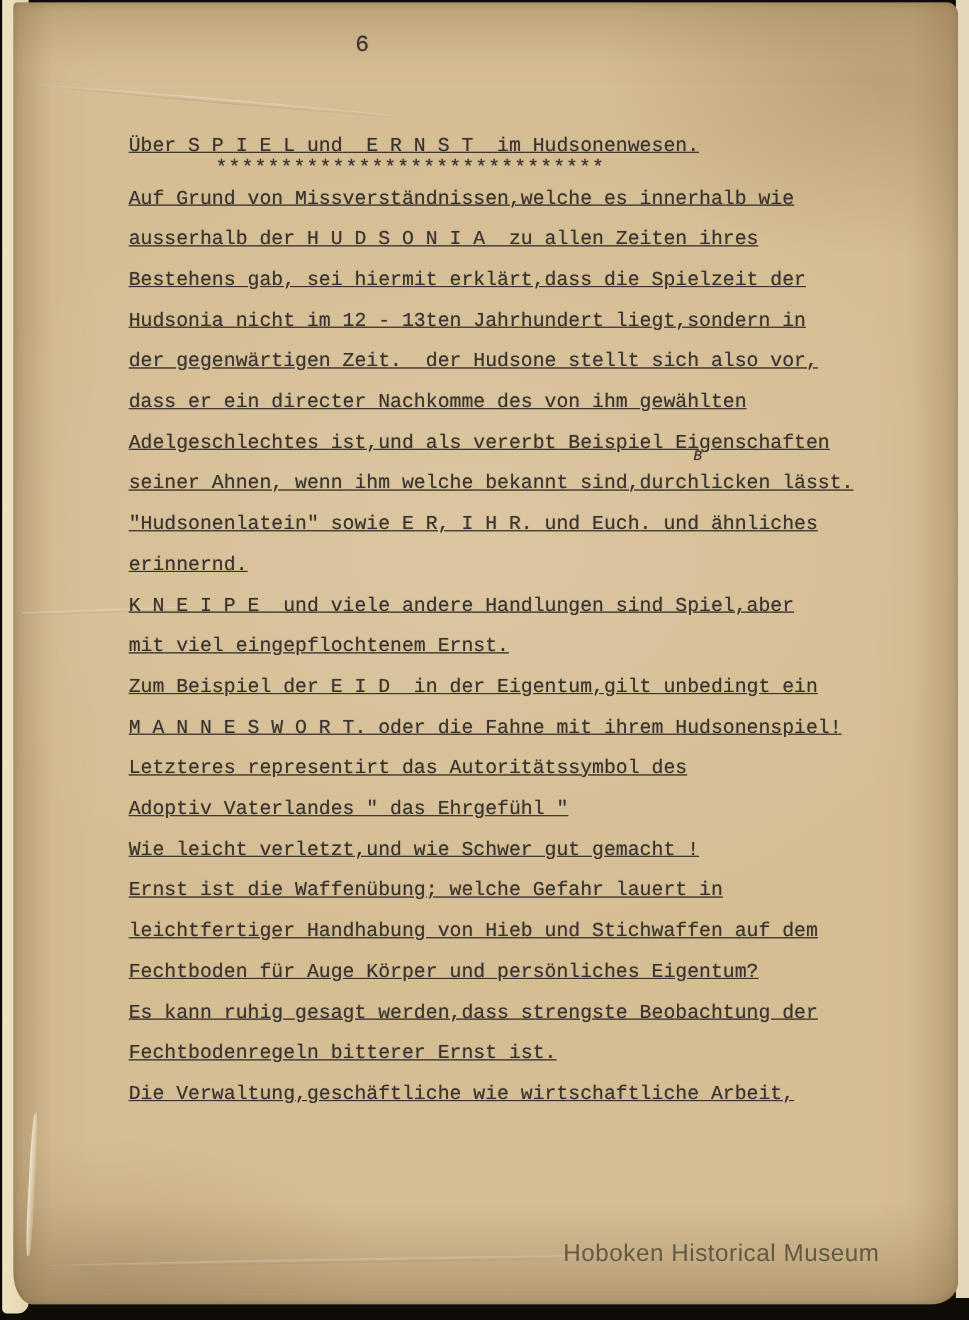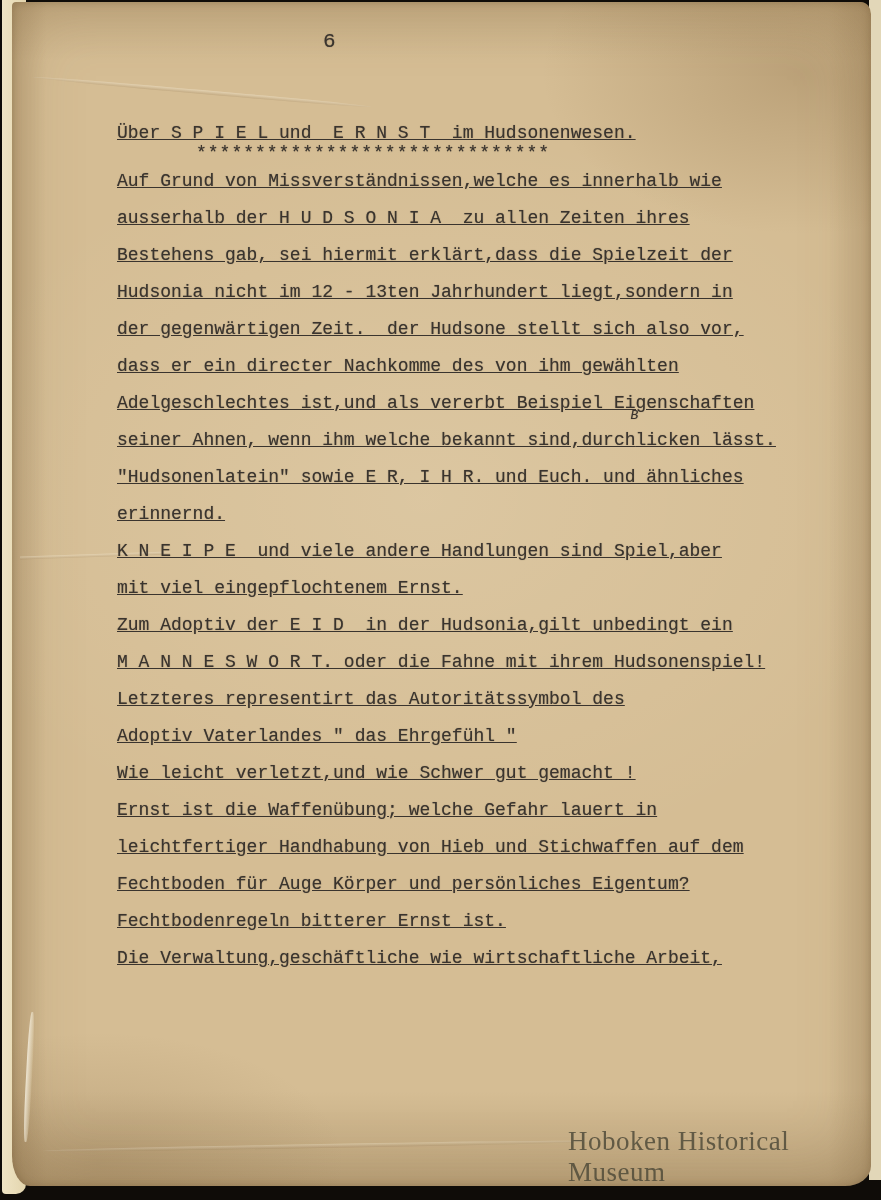--- a/index.html
+++ b/index.html
@@ -115,23 +115,23 @@
   .corr-b {
     position: absolute;
     left: -5px; top: -36px;
     font-size: 13px;
     font-style: italic;
     line-height: 1;
   }
 
   .watermark {
     position: absolute;
-    left: 568px; top: 1126px;
-    font-family: Liberation Serif, serif;
-    font-size: 27px;
+    left: 512px; top: 1126px;
+    font-family: Liberation Sans, sans-serif;
+    font-size: 22px;
     letter-spacing: 0.5px;
     color: rgba(80, 75, 58, 0.85);
   }
 </style>
 </head>
 <body>
 
 <div class="scan">
   <div class="under-page-left"></div>
   <div class="under-page-right"></div>
@@ -154,26 +154,27 @@
       <div class="line">Bestehens gab, sei hiermit erklärt,dass die Spielzeit der</div>
       <div class="line">Hudsonia nicht im 12 - 13ten Jahrhundert liegt,sondern in</div>
       <div class="line">der gegenwärtigen Zeit.  der Hudsone stellt sich also vor,</div>
       <div class="line">dass er ein directer Nachkomme des von ihm gewählten</div>
       <div class="line">Adelgeschlechtes ist,und als vererbt Beispiel Eigenschaften</div>
       <div class="line">seiner Ahnen, wenn ihm welche bekannt sind,durch<span class="corr"><span class="corr-b">B</span></span>licken lässt.</div>
       <div class="line">"Hudsonenlatein" sowie E R, I H R. und Euch. und ähnliches</div>
       <div class="line">erinnernd.</div>
       <div class="line">K N E I P E  und viele andere Handlungen sind Spiel,aber</div>
       <div class="line">mit viel eingepflochtenem Ernst.</div>
-      <div class="line">Zum Adoptiv der E I D  in der Hudsonia,gilt unbedingt ein</div>
+      <div class="line">Zum Beispiel der E I D  in der Eigentum,gilt unbedingt ein</div>
       <div class="line">M A N N E S W O R T. oder die Fahne mit ihrem Hudsonenspiel!</div>
       <div class="line">Letzteres representirt das Autoritätssymbol des</div>
       <div class="line">Adoptiv Vaterlandes " das Ehrgefühl "</div>
       <div class="line">Wie leicht verletzt,und wie Schwer gut gemacht !</div>
       <div class="line">Ernst ist die Waffenübung; welche Gefahr lauert in</div>
       <div class="line">leichtfertiger Handhabung von Hieb und Stichwaffen auf dem</div>
       <div class="line">Fechtboden für Auge Körper und persönliches Eigentum?</div>
+      <div class="line">Es kann ruhig gesagt werden,dass strengste Beobachtung der</div>
       <div class="line">Fechtbodenregeln bitterer Ernst ist.</div>
       <div class="line">Die Verwaltung,geschäftliche wie wirtschaftliche Arbeit,</div>
     </div>
 
   <div class="watermark">Hoboken Historical Museum</div>
 </div>
 
 </body></html>

